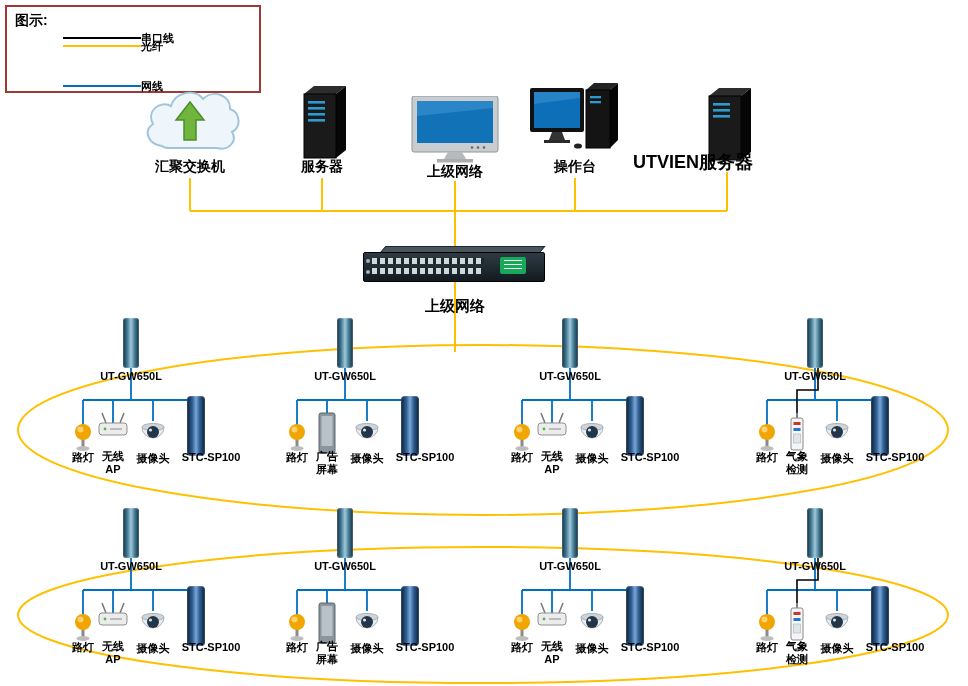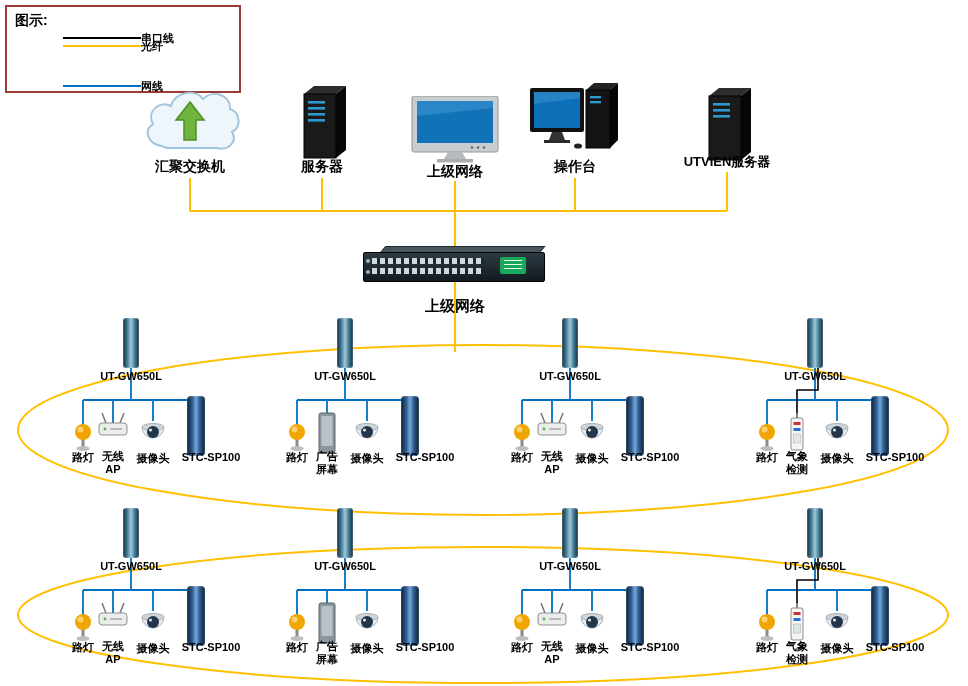--- a/index.html
+++ b/index.html
@@ -5,21 +5,21 @@
   html,body{margin:0;padding:0;background:#fff;}
   .canvas{position:relative;width:968px;height:686px;background:#ffffff;
           font-family:"Liberation Sans",sans-serif;overflow:hidden;}
   .abs{position:absolute;}
   svg.wires{position:absolute;left:0;top:0;pointer-events:none;}
   .lbl{position:absolute;font-weight:bold;color:#000;text-align:center;
        white-space:pre-line;font-size:11px;line-height:13px;}
   .toplbl{font-size:14px;line-height:16px;}
   .swlbl{font-size:15px;line-height:17px;}
   
-  .legend{position:absolute;left:5px;top:5px;width:236px;height:88px;
+  .legend{position:absolute;left:5px;top:5px;width:256px;height:88px;
           border:2px solid #9c3b35;background:#fff;box-sizing:border-box;}
   .legend-title{position:absolute;left:8px;top:5px;font-size:14px;font-weight:bold;}
   .legend-row{position:absolute;left:56px;height:18px;display:flex;align-items:center;}
   .legend-line{width:78px;height:0;border-top:2px solid #000;}
   .legend-label{margin-left:0;font-size:11px;font-weight:bold;white-space:nowrap;}
   
   .gw{position:absolute;width:16px;height:50px;border-radius:3px;
       background:linear-gradient(90deg,#12303e 0%,#3f7590 25%,#9fc9da 50%,#3f7590 75%,#12303e 100%);
       box-shadow:inset 0 0 0 1px rgba(255,255,255,.18);}
   .stc{width:18px;height:60px;border-radius:4px;
@@ -170,21 +170,21 @@
   <div class="abs" style="left:701px;top:86px">
     <svg width="52" height="76" viewBox="0 0 52 76">
       <polygon points="8,10 18,2 50,2 40,10" fill="#2d2d2d"></polygon>
       <polygon points="40,10 50,2 50,66 40,74" fill="#060606"></polygon>
       <rect x="8" y="10" width="32" height="64" fill="#1a1a1a" stroke="#000"></rect>
       <rect x="12" y="17" width="17" height="2.6" fill="#2d9bd0"></rect>
       <rect x="12" y="23" width="17" height="2.6" fill="#2d9bd0"></rect>
       <rect x="12" y="29" width="17" height="2.6" fill="#2d9bd0"></rect>
     </svg>
   </div>
-  <div class="lbl toplbl" style="left:662px;top:154px;width:130px;font-size:13px">UTVIEN服务器</div>
+  <div class="lbl toplbl" style="left:628px;top:154px;width:130px;font-size:18px">UTVIEN服务器</div>
 
   <div class="sw-top"></div>
   <div class="sw-body"></div>
   <div class="sw-ports" style="left:372px;top:258px;width:112px"></div>
   <div class="sw-ports" style="left:372px;top:268px;width:112px"></div>
   <div class="sw-green">
       <div class="sw-green-lines"></div>
     </div>
   <div class="sw-dot" style="left:366px;top:259px"></div>
   <div class="sw-dot" style="left:366px;top:270px"></div>

